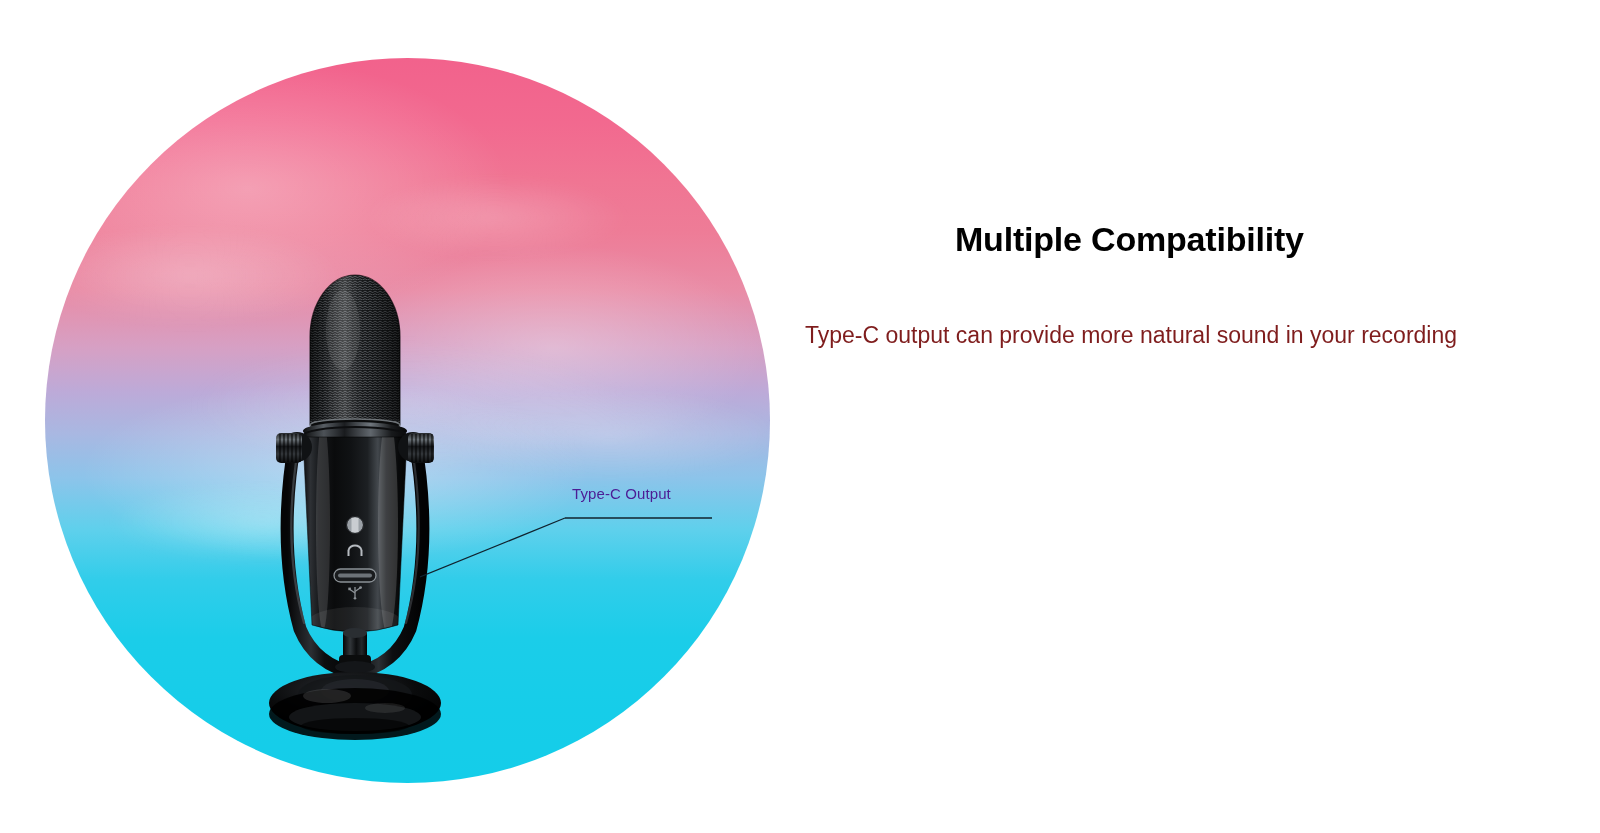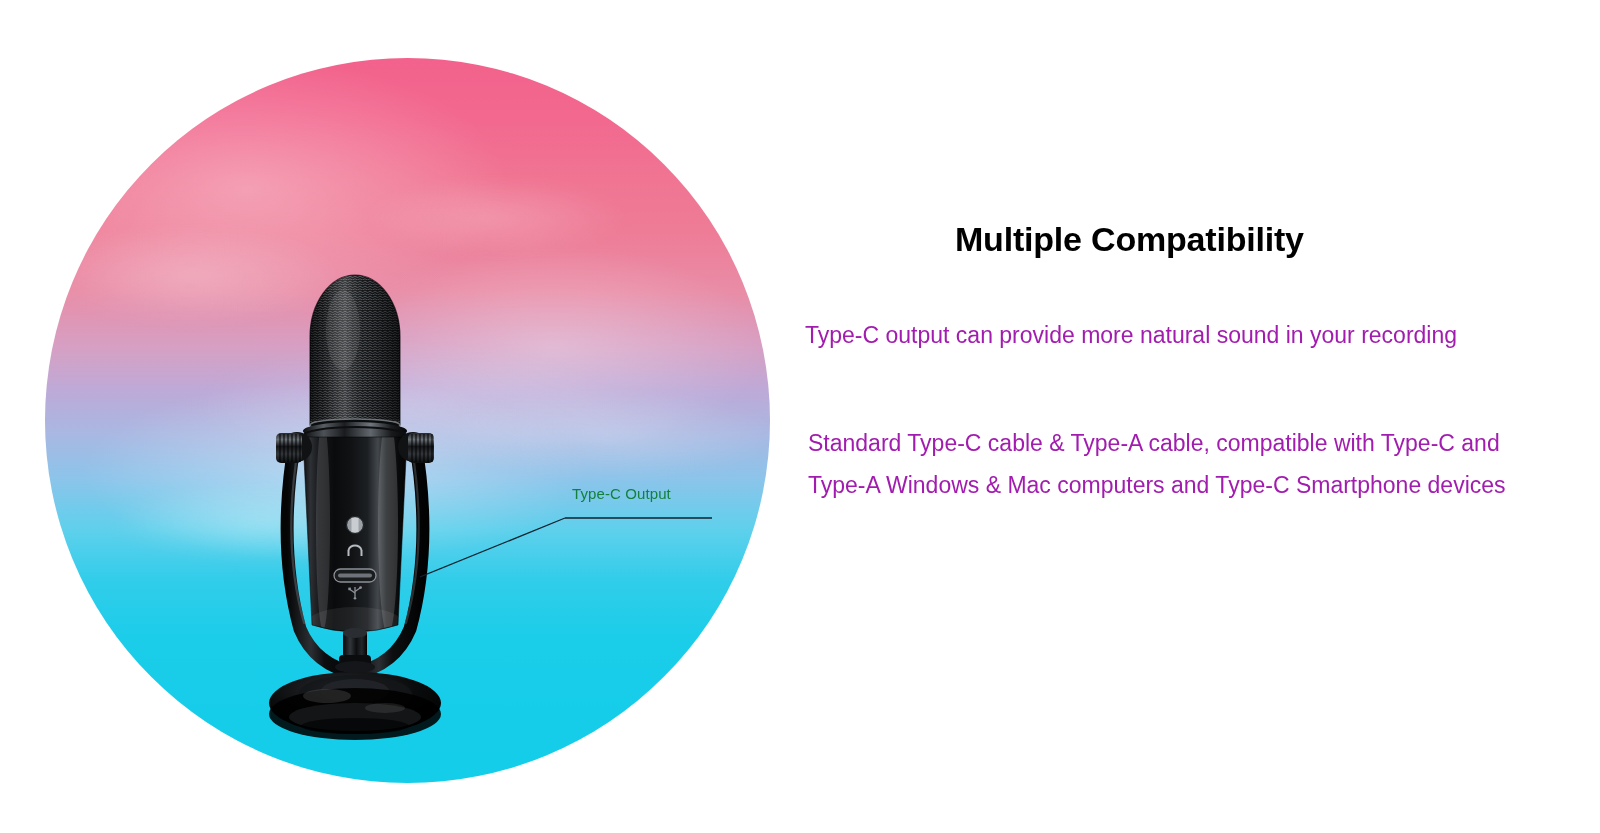--- a/index.html
+++ b/index.html
@@ -90,21 +90,21 @@
     top: 485px;
     width: 310px;
     height: 110px;
     pointer-events: none;
   }
   .callout-label {
     position: absolute;
     left: 152px;
     top: 0px;
     font-size: 15px;
-    color: #15803d;
+    color: #4c1d95;
     white-space: nowrap;
     letter-spacing: 0.1px;
   }
   .callout svg { position: absolute; left: 0; top: 0; }
 
   
   .copy-panel {
     position: absolute;
     left: 800px;
     top: 0;
@@ -116,21 +116,21 @@
     left: 155px;
     top: 197px;
     font-size: 34px;
     font-weight: bold;
     color: #000000;
     letter-spacing: -0.2px;
     white-space: nowrap;
   }
   .para {
     position: absolute;
-    color: #a21caf;
+    color: #7f1d1d;
     font-size: 23px;
     line-height: 42px;
     margin-top: 28px;
   }
   .para-1 {
     left: 5px;
     top: 286px;
     width: 720px;
   }
   .para-2 {
@@ -340,16 +340,15 @@
       </svg>
       <span class="callout-label">Type-C Output</span>
     </div>
   </div>
 
   <div class="copy-panel">
     <h1 class="headline">Multiple Compatibility</h1>
 
     <p class="para para-1">Type-C output can provide more natural sound in your recording</p>
 
-    <p class="para para-2">Standard Type-C cable &amp; Type-A cable, compatible with Type-C and Type-A Windows &amp; Mac computers and Type-C Smartphone devices</p>
   </div>
 
 </div>
 
 </body></html>

